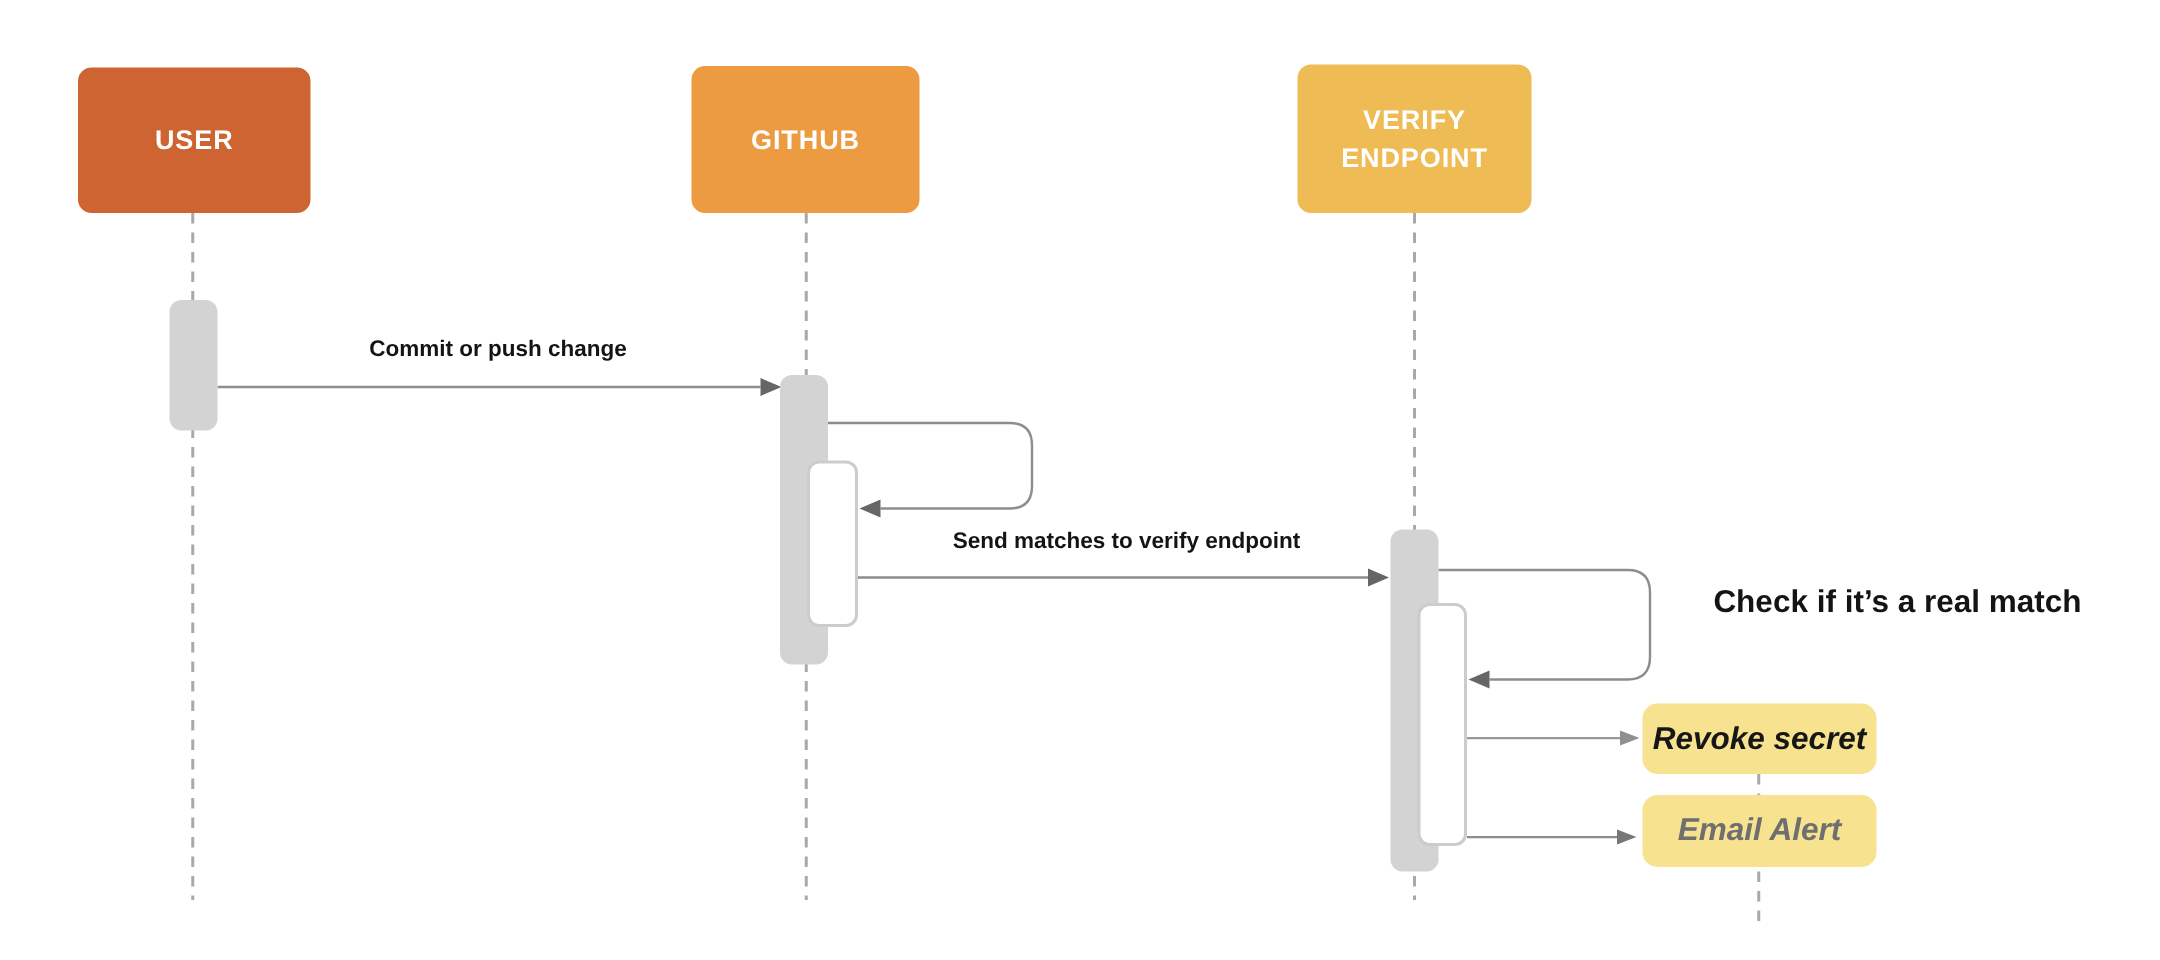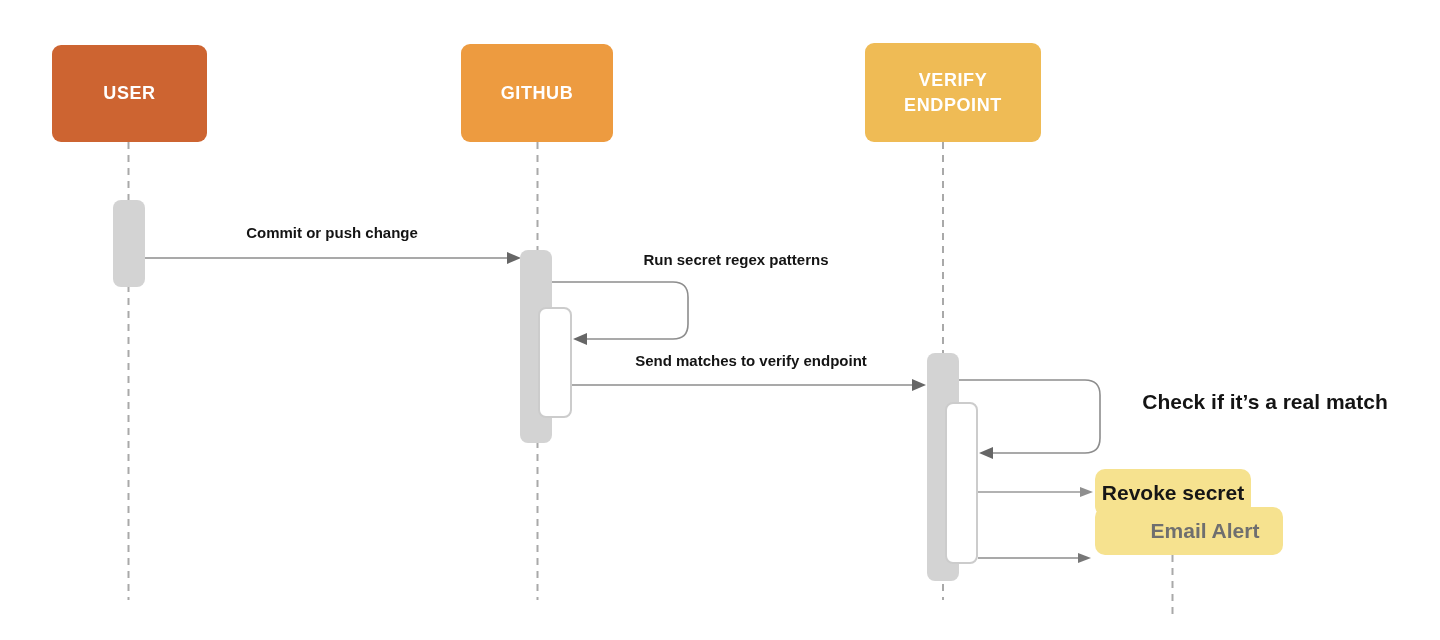--- a/index.html
+++ b/index.html
@@ -24,21 +24,21 @@
     justify-content: center;
     text-align: center;
     color: #ffffff;
     font-weight: bold;
     font-size: 18px;
     letter-spacing: 0.6px;
     line-height: 1.35;
   }
   .actor-user   { left: 52px;  top: 45px; width: 155px; height: 97px; background: #cd6431; }
   .actor-github { left: 461px; top: 44px; width: 152px; height: 98px; background: #ed9b40; }
-  .actor-verify { left: 865px; top: 43px; width: 176px; height: 99px; background: #efbb55; padding: 0 18px; box-sizing: border-box; }
+  .actor-verify { left: 865px; top: 43px; width: 156px; height: 99px; background: #efbb55; padding: 0 18px; box-sizing: border-box; }
   .activation {
     position: absolute;
     background: #d3d3d3;
     border-radius: 8px;
   }
   .activation-inner {
     position: absolute;
     background: #ffffff;
     border: 2px solid #cccccc;
     border-radius: 8px;
@@ -64,23 +64,24 @@
   .note {
     position: absolute;
     width: 156px;
     background: #f6e28f;
     border-radius: 10px;
     display: flex;
     align-items: center;
     justify-content: center;
     font-weight: bold;
     font-size: 21px;
+    font-style: italic;
   }
   .note-revoke { left: 1095px; top: 469px; height: 47px; color: #161616; }
-  .note-email  { left: 1095px; top: 507px; height: 48px; color: #6f6f6f; padding-left: 32px; }
+  .note-email  { left: 1095px; top: 530px; height: 48px; color: #6f6f6f; }
 </style>
 </head>
 <body>
 
 <div class="stage">
 
   <svg class="layer" viewBox="0 0 1440 640" xmlns="http://www.w3.org/2000/svg">
 
     <line x1="128.5" y1="142" x2="128.5" y2="600" stroke="#a9a9a9" stroke-width="2" stroke-dasharray="7 6"></line>
     <line x1="537.5" y1="142" x2="537.5" y2="600" stroke="#a9a9a9" stroke-width="2" stroke-dasharray="7 6"></line>
@@ -116,21 +117,20 @@
     <span>VERIFY ENDPOINT</span>
   </div>
 
   <div class="activation act-user"></div>
   <div class="activation act-github"></div>
   <div class="activation-inner act-github-inner"></div>
   <div class="activation act-verify"></div>
   <div class="activation-inner act-verify-inner"></div>
 
   <div class="msg-label lbl-commit">Commit or push change</div>
-  <div class="msg-label lbl-run">Run secret regex patterns</div>
   <div class="msg-label lbl-send">Send matches to verify endpoint</div>
   <div class="msg-label lbl-check">Check if it’s a real match</div>
 
   <div class="note note-revoke">
     <span>Revoke secret</span>
   </div>
   <div class="note note-email">
     <span>Email Alert</span>
   </div>
 

